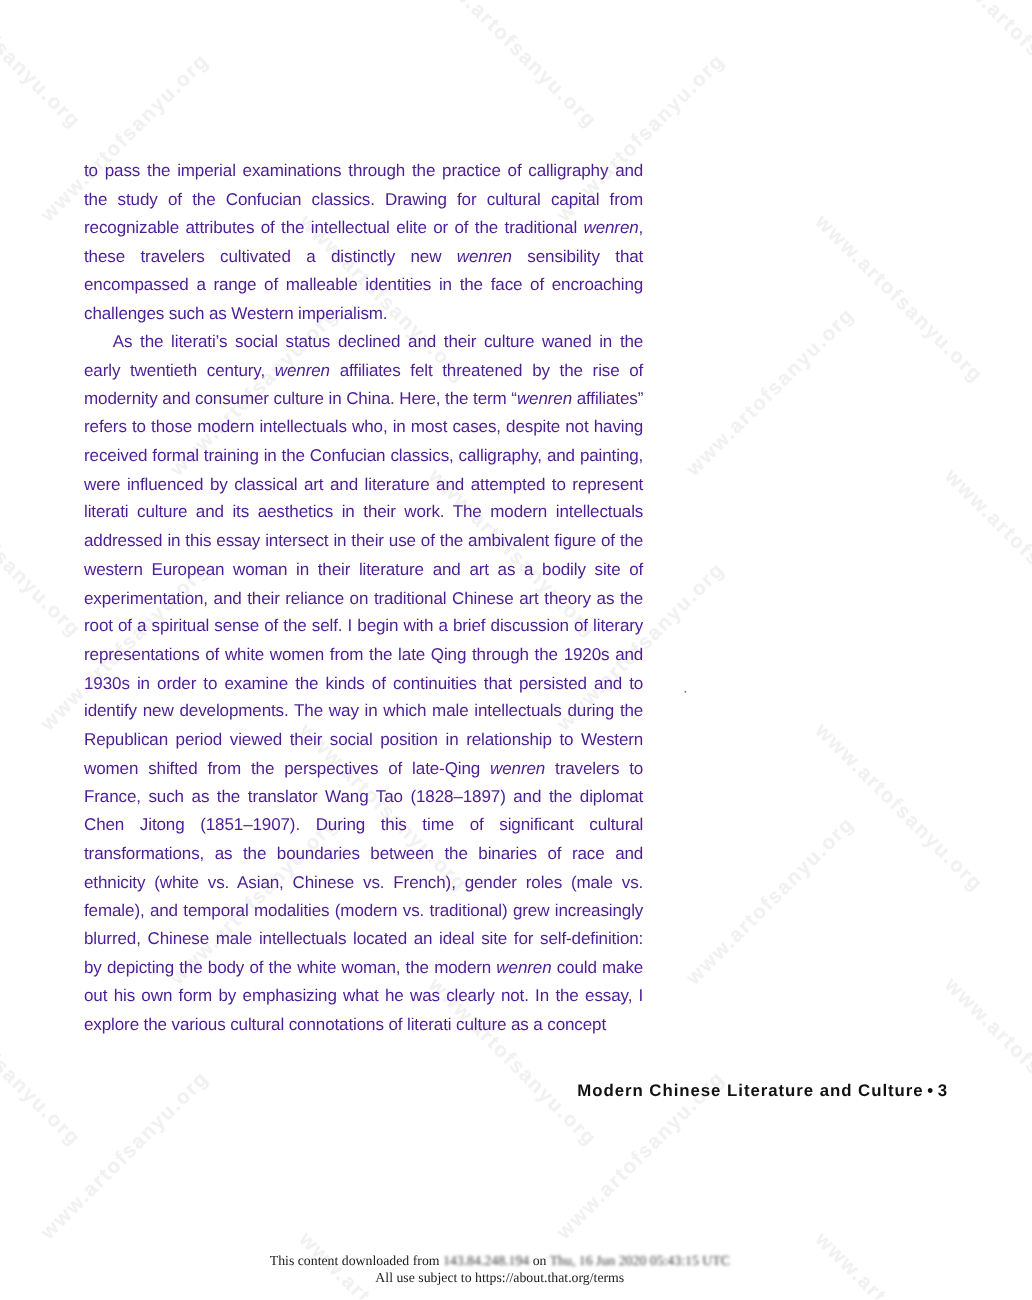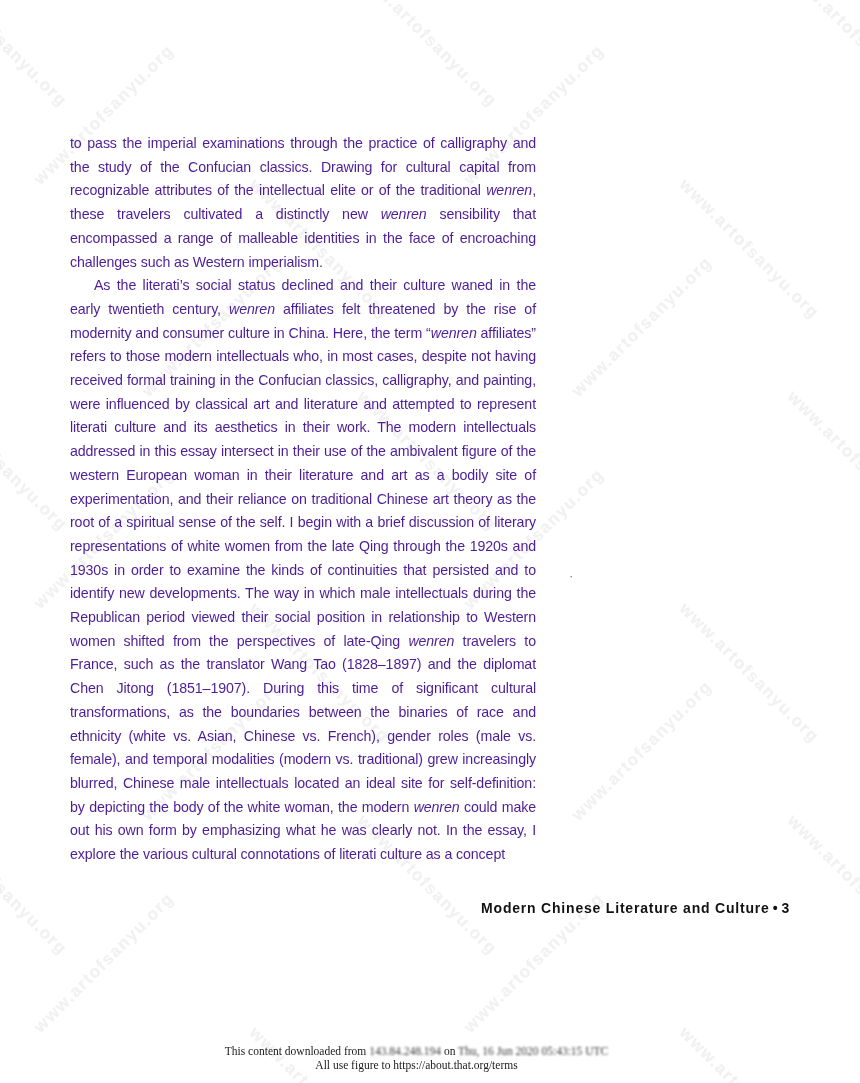--- a/index.html
+++ b/index.html
@@ -144,17 +144,17 @@
 
   <div class="running-footer">
     <span>Modern Chinese Literature and Culture</span><span class="sep">•</span><span>3</span>
   </div>
 
   <div class="jstor-notice">
     <div>
       <span>This content downloaded from </span><span class="redacted">143.84.248.194</span><span> on </span><span class="redacted">Thu, 16 Jun 2020 05:43:15 UTC</span>
     </div>
     <div>
-      <span>All use figure to </span><span>https://about.that.org/terms</span>
+      <span>All use subject to </span><span>https://about.that.org/terms</span>
     </div>
   </div>
 
 </div>
 
 </body></html>

